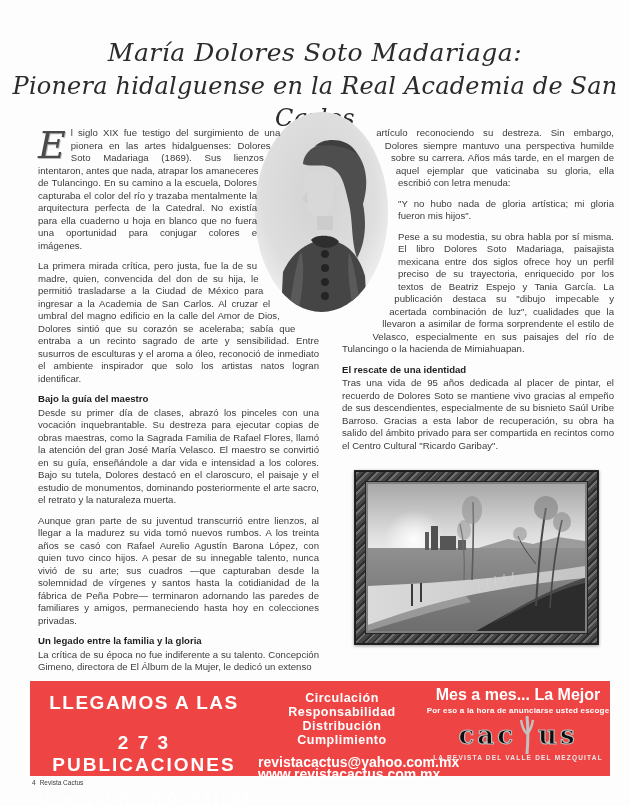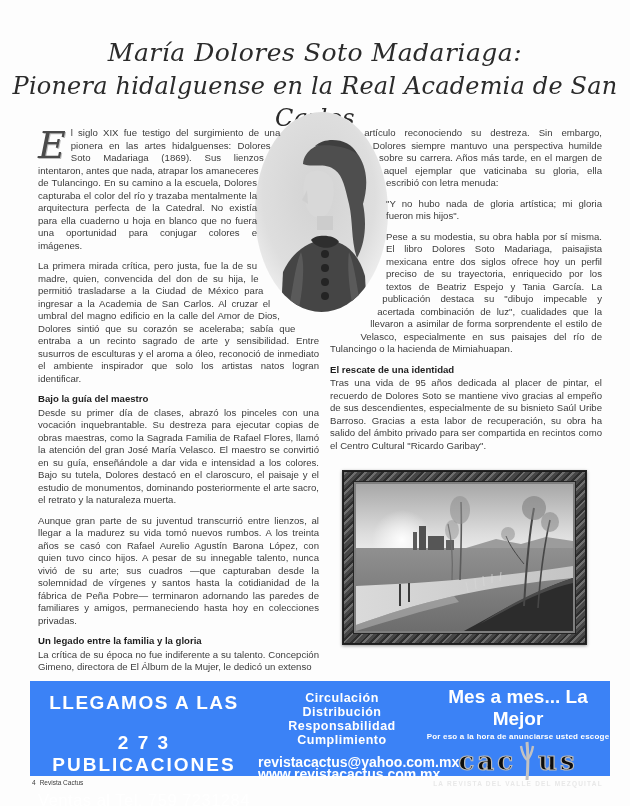--- a/index.html
+++ b/index.html
@@ -12,21 +12,21 @@
   
   .title { position:absolute; top:36px; left:0; width:630px; text-align:center;
            font-family:"DejaVu Serif", serif; font-style:italic; color:#2b2b2b; }
   .title .l1 { font-size:25px; line-height:34px; letter-spacing:0.5px; }
   .title .l2 { font-size:24px; line-height:32px; letter-spacing:0.2px; }
 
   
   .col { position:absolute; top:127px; text-align:justify;
          font-size:9.6px; line-height:12.5px; }
   .col-left  { left:38px;  width:281px; }
-  .col-right { left:330px; width:272px; }
+  .col-right { left:342px; width:272px; }
   .col p { margin:0 0 8px 0; }
   .col .h { font-weight:bold; color:#1f1f1f; margin:3px 0 1px 0; }
 
   .spacer-left  { float:right; width:62px; height:196px;
                   shape-outside: ellipse(68px 104px at 100% 50%); }
   .spacer-right { float:left;  width:56px; height:212px;
                   shape-outside: ellipse(62px 112px at 0% 50%); }
 
   .dropcap { float:left; font-family:"DejaVu Serif", serif; font-style:italic;
              font-size:38px; line-height:32px; padding:2px 5px 0 0; color:#4a4a4a;
@@ -44,30 +44,30 @@
     padding:11px;
     background:
       repeating-linear-gradient(135deg, #2e2e2e 0 2px, #6e6e6e 2px 4px, #474747 4px 7px);
     box-shadow: inset 0 0 0 1px #1c1c1c, 0 1px 3px rgba(0,0,0,.4);
     border:1px solid #262626;
   }
   .canvas { border:2px solid #7f7f7f; outline:1px solid #242424; line-height:0; }
 
   
   .adband { position:absolute; left:30px; top:681px; width:580px; height:95px;
-            background:#3b82f6; color:#ffffff; display:flex; }
+            background:#ef4444; color:#ffffff; display:flex; }
   .ad-left { width:228px; text-align:center; padding-top:11px; }
   .ad-left .a1 { font-size:19px; font-weight:bold; letter-spacing:1.5px; }
   .ad-left .a2 { font-size:19px; font-weight:bold; letter-spacing:2px; margin-top:18px; }
   .ad-left .a3 { font-size:16.5px; font-weight:normal; margin-top:15px; letter-spacing:0.5px; }
   .ad-mid { width:168px; text-align:center; padding-top:10px; }
   .ad-mid .mline { font-size:12.5px; font-weight:bold; line-height:14px; letter-spacing:0.5px; }
   .ad-mid .contact { font-size:14px; font-weight:bold; line-height:12px; margin-top:9px; }
   .ad-right { flex:1; text-align:center; padding-top:5px; position:relative; }
-  .ar-head { font-size:19px; font-weight:bold; }
+  .ar-head { font-size:16px; font-weight:bold; }
   .ar-sub  { font-size:8px;  font-weight:bold; margin-top:2px; letter-spacing:0.2px; }
   .logo { height:36px; margin-top:2px; display:flex; align-items:center; justify-content:center;
           font-family:"DejaVu Serif", serif; font-weight:bold; font-size:26px;
           color:#0d0d0d; -webkit-text-stroke:1.2px #b9b9b9; letter-spacing:3px; }
   .logo .cact { margin:0 2px; }
   .ar-tag { font-size:6.5px; font-weight:bold; letter-spacing:1.2px; margin-top:1px; color:#e8e8e8; }
 
   
   .footer { position:absolute; left:32px; top:779px; font-size:6.5px; color:#3a3a3a; }
   .footer span { margin-right:4px; }
@@ -200,22 +200,22 @@
   </div>
 
   <div class="adband">
     <div class="ad-left">
       <div class="a1">LLEGAMOS A LAS</div>
       <div class="a2">2 7 3 PUBLICACIONES</div>
       <div class="a3">Ventas al Tel. 759 7231284</div>
     </div>
     <div class="ad-mid">
       <div class="mline">Circulación</div>
+      <div class="mline">Responsabilidad</div>
       <div class="mline">Distribución</div>
-      <div class="mline">Responsabilidad</div>
       <div class="mline">Cumplimiento</div>
       <div class="contact">
         <div>revistacactus@yahoo.com.mx</div>
         <div>www.revistacactus.com.mx</div>
       </div>
     </div>
     <div class="ad-right">
       <div class="ar-head">Mes a mes... La Mejor</div>
       <div class="ar-sub">Por eso a la hora de anunciarse usted escoge</div>
       <div class="logo">

